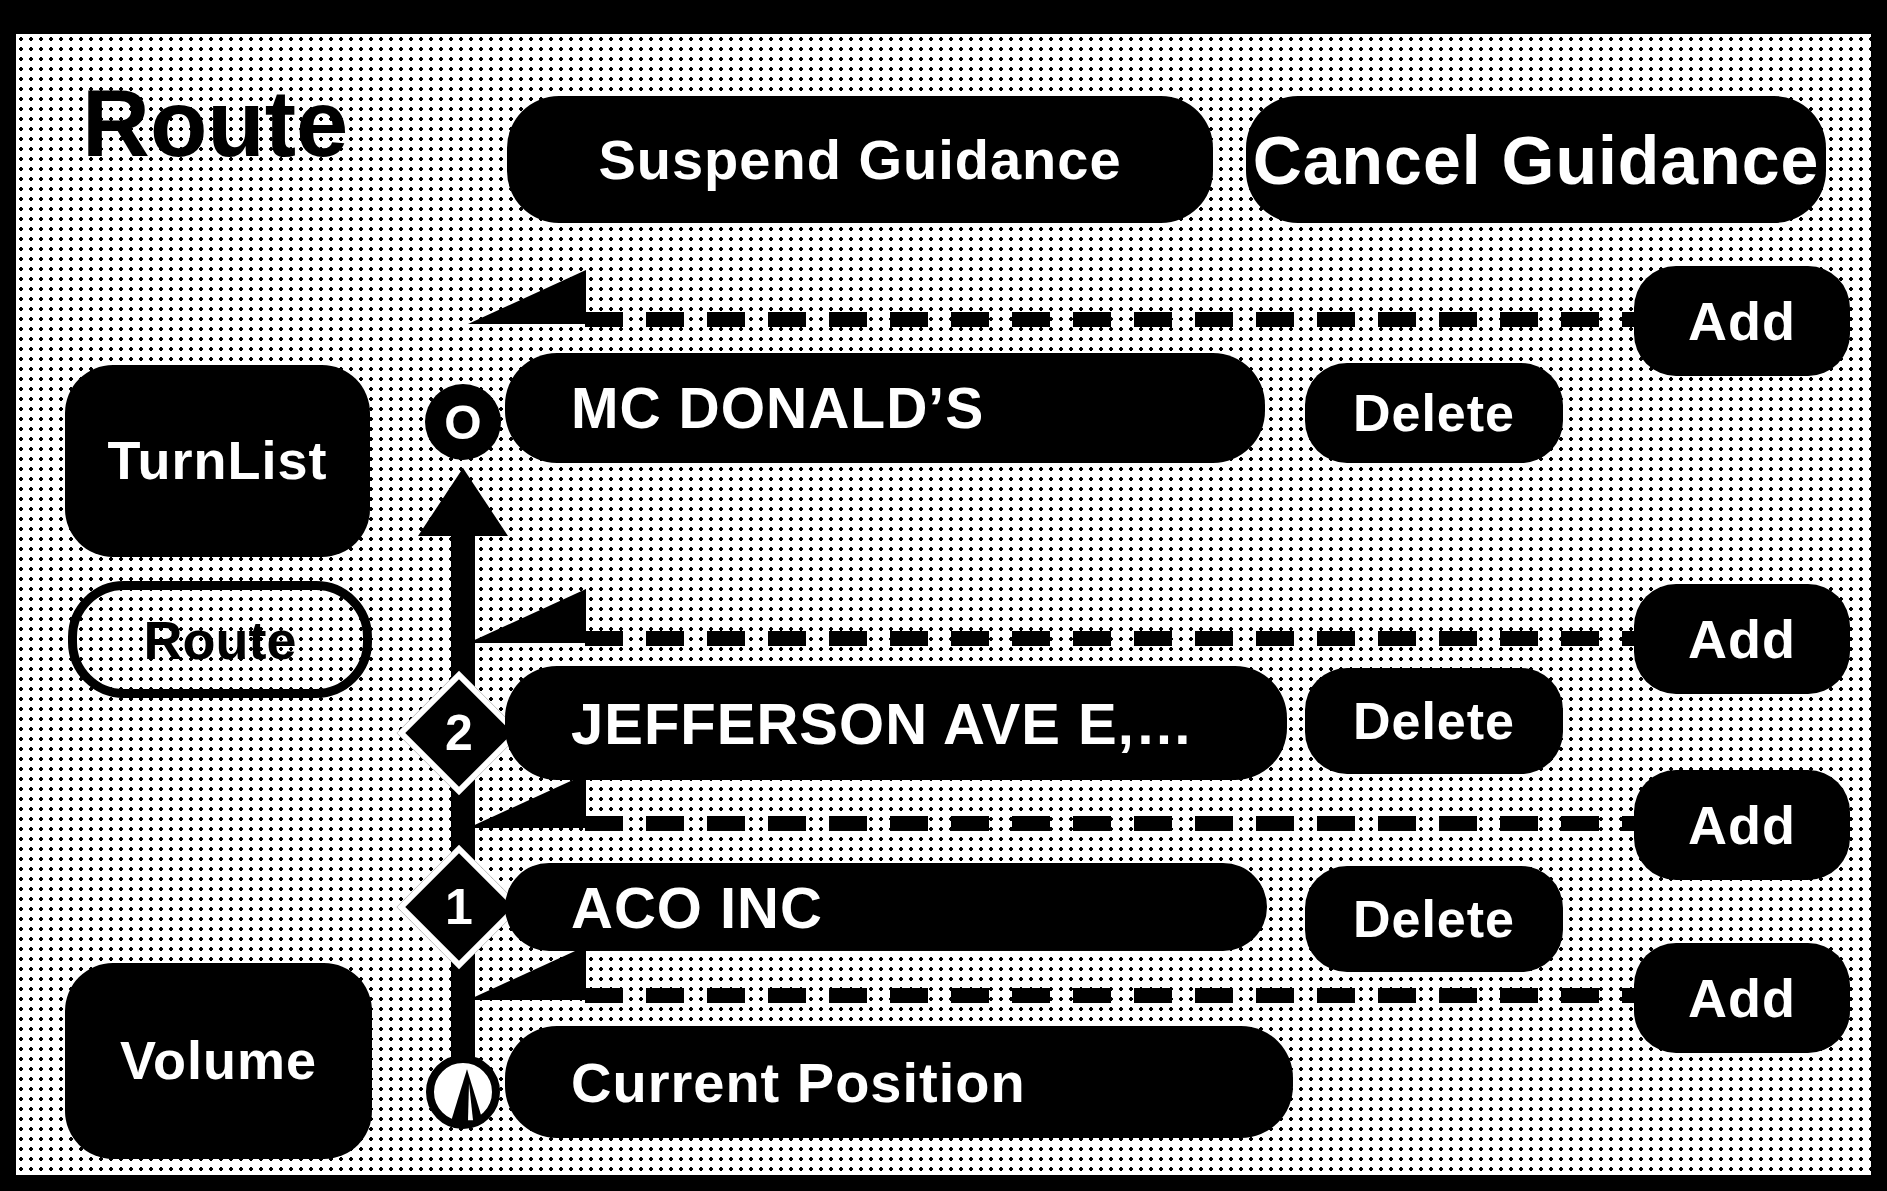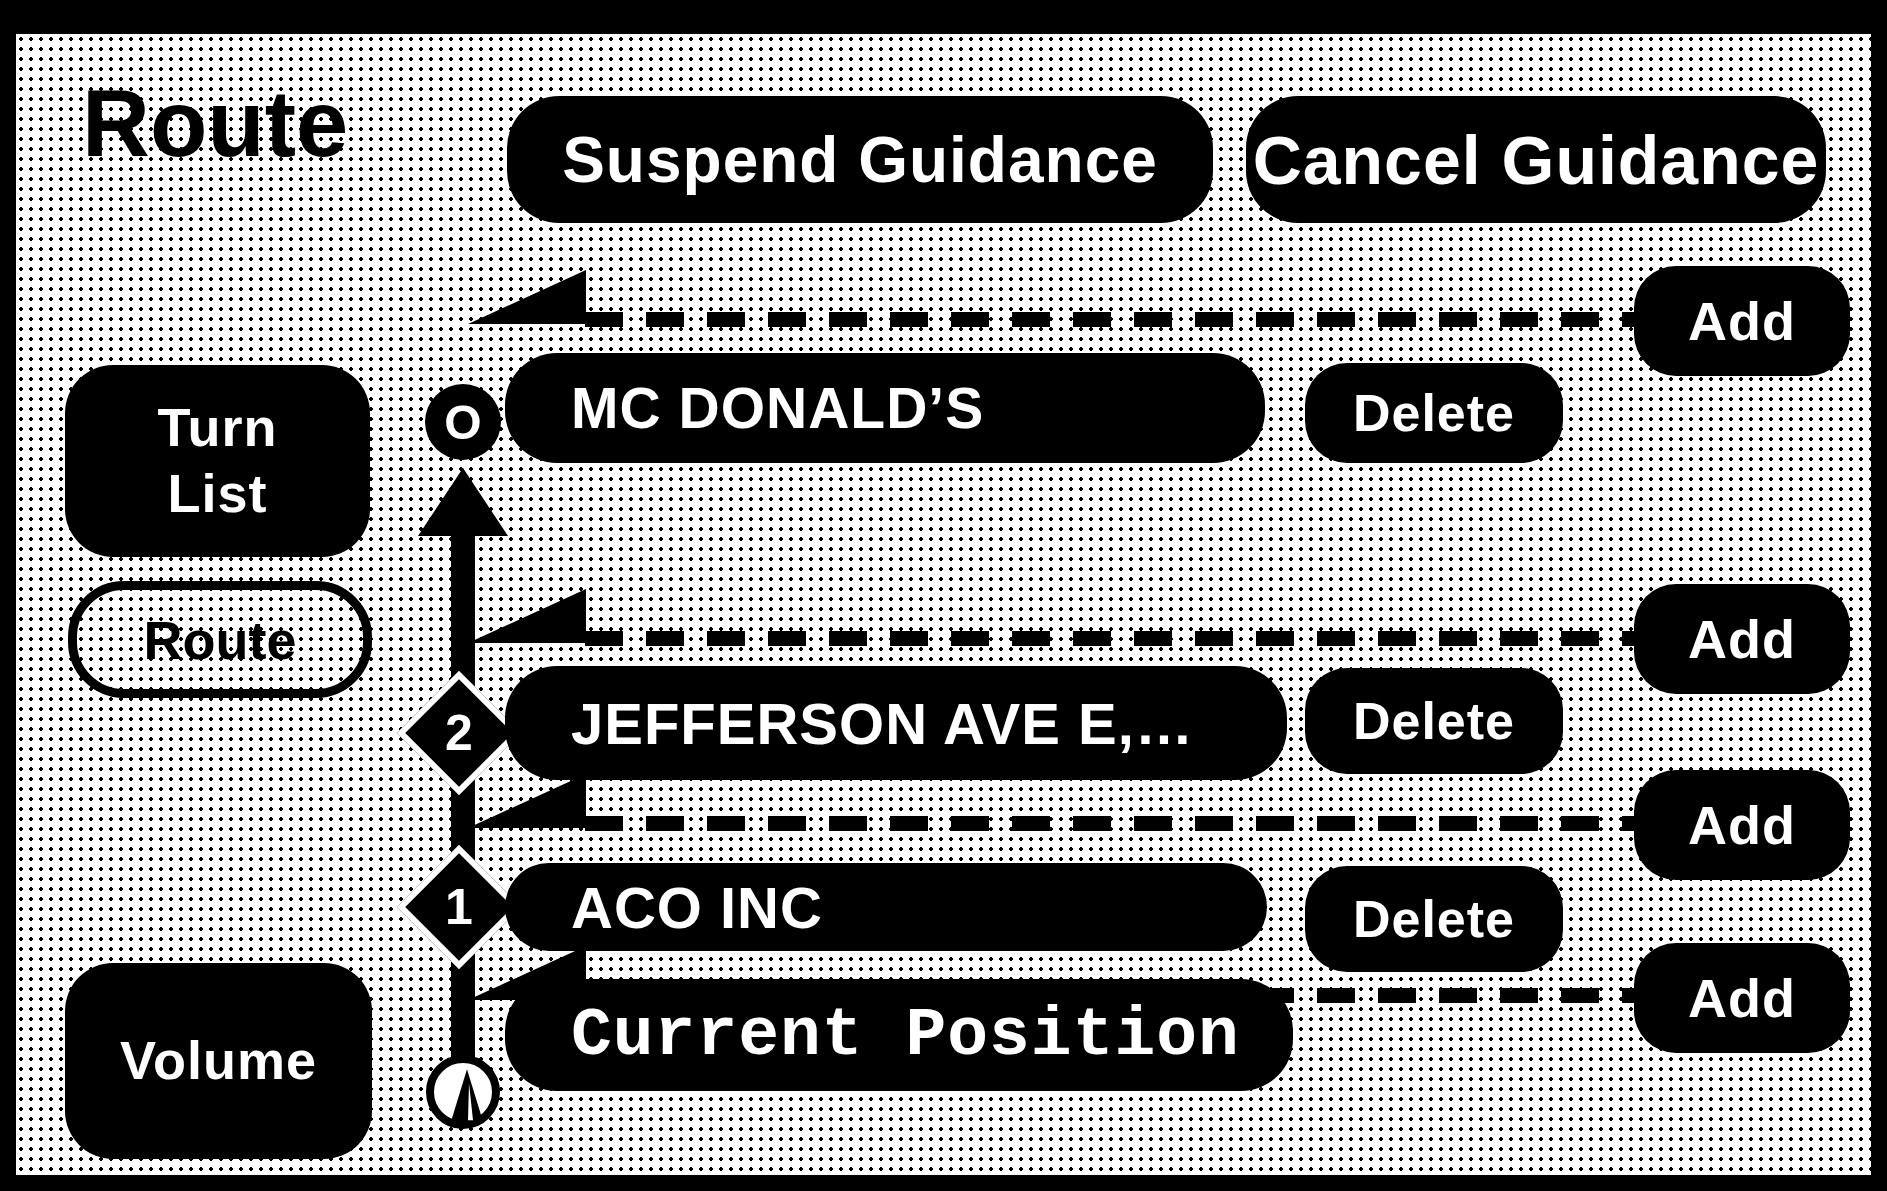--- a/index.html
+++ b/index.html
@@ -17,21 +17,21 @@
     display:flex;align-items:center;justify-content:center;
     border-radius:52px;text-align:center;letter-spacing:1px;
   }
   .plate{justify-content:flex-start;padding-left:66px;box-sizing:border-box;}
   .title{position:absolute;color:#000;font-weight:bold;}
   .outline-btn{
     position:absolute;background:transparent;color:#000;font-weight:bold;
     display:flex;align-items:center;justify-content:center;
     border:9px solid #000;border-radius:56px;box-sizing:border-box;
   }
-  .two-line{flex-direction:column;line-height:1.22;}
+  .two-line{flex-direction:row;line-height:1.22;}
   .dash-line{position:absolute;height:15px;
     background:repeating-linear-gradient(90deg,#000 0 38px,transparent 38px 61px);}
   .dash-head{position:absolute;width:118px;height:58px;background:#000;
     clip-path:polygon(0 93%,100% 0,100% 93%);}
   .route-line{position:absolute;left:435px;top:495px;width:24px;height:545px;background:#000;}
   .route-arrowhead{position:absolute;left:402px;top:434px;width:90px;height:68px;background:#000;
     clip-path:polygon(50% 0,100% 100%,0 100%);}
   .dest-circle{
     position:absolute;left:409px;top:350px;width:76px;height:76px;border-radius:50%;
     background:#000;color:#fff;font-weight:bold;font-size:48px;
@@ -52,21 +52,21 @@
     clip-path:polygon(54% 28%,62% 92%,52% 92%);}
 </style>
 </head>
 <body>
 
 <div class="frame">
   <div class="screen">
 
     <div class="title" style="left:66px;top:36px;font-size:94px;">Route</div>
 
-    <div class="btn" style="left:491px;top:62px;width:706px;height:127px;font-size:64px;">Suspend Guidance</div>
+    <div class="btn" style="left:491px;top:62px;width:706px;height:127px;font-size:56px;">Suspend Guidance</div>
     <div class="btn" style="left:1230px;top:62px;width:580px;height:127px;font-size:68px;">Cancel Guidance</div>
 
     <div class="route-line"></div>
     <div class="route-arrowhead"></div>
 
     <div class="dash-head" style="left:452px;top:236px;"></div>
     <div class="dash-line" style="left:569px;top:278px;width:1049px;"></div>
     <div class="btn" style="left:1618px;top:232px;width:216px;height:110px;font-size:54px;border-radius:42px;">Add</div>
 
     <div class="dest-circle">
@@ -103,20 +103,20 @@
     <div class="btn" style="left:1289px;top:832px;width:258px;height:106px;font-size:52px;border-radius:42px;">Delete</div>
 
     <div class="dash-head" style="left:452px;top:912px;"></div>
     <div class="dash-line" style="left:569px;top:954px;width:1049px;"></div>
     <div class="btn" style="left:1618px;top:909px;width:216px;height:110px;font-size:54px;border-radius:42px;">Add</div>
 
     <div class="pos-circle">
       <div class="pos-triangle"></div>
       <div class="pos-slit"></div>
     </div>
-    <div class="btn plate" style="left:489px;top:945px;width:788px;height:112px;font-size:68px;font-family:Liberation Mono, monospace;">Current Position</div>
+    <div class="btn plate" style="left:489px;top:992px;width:788px;height:112px;font-size:56px;">Current Position</div>
 
     <div class="btn two-line" style="left:49px;top:929px;width:307px;height:196px;font-size:54px;border-radius:48px;">
       <span>Volume</span>
     </div>
 
   </div>
 </div>
 
 </body></html>

